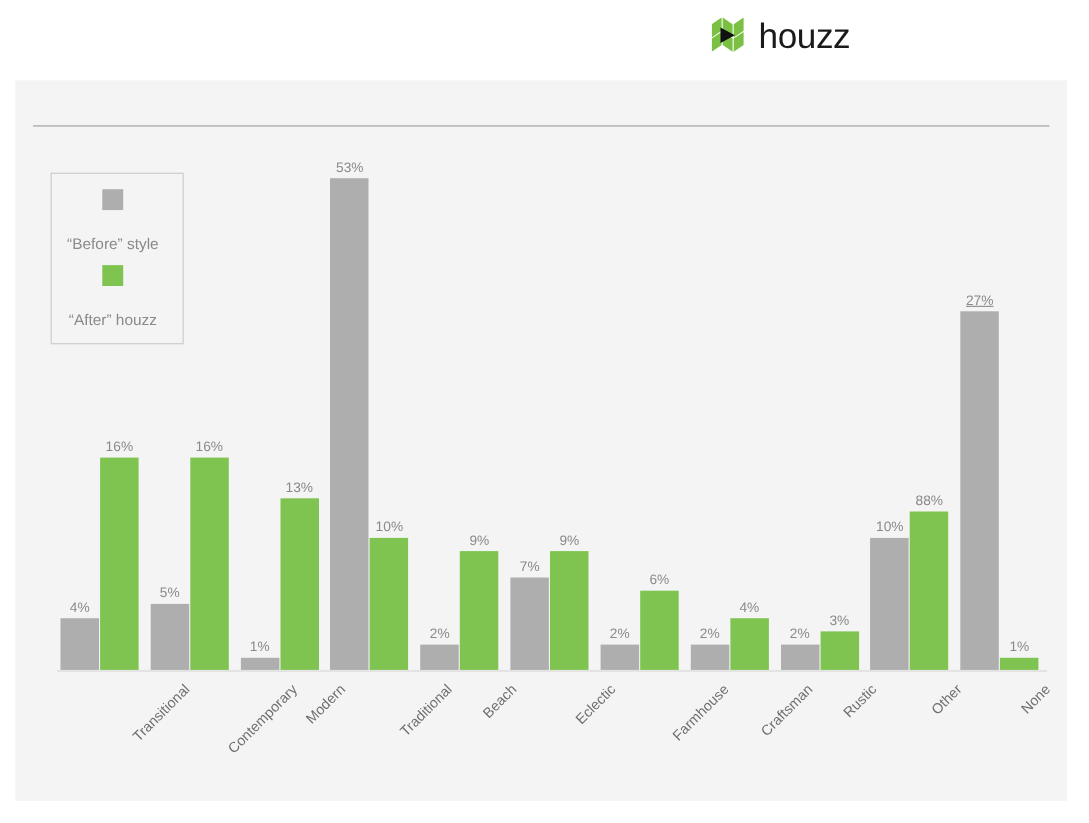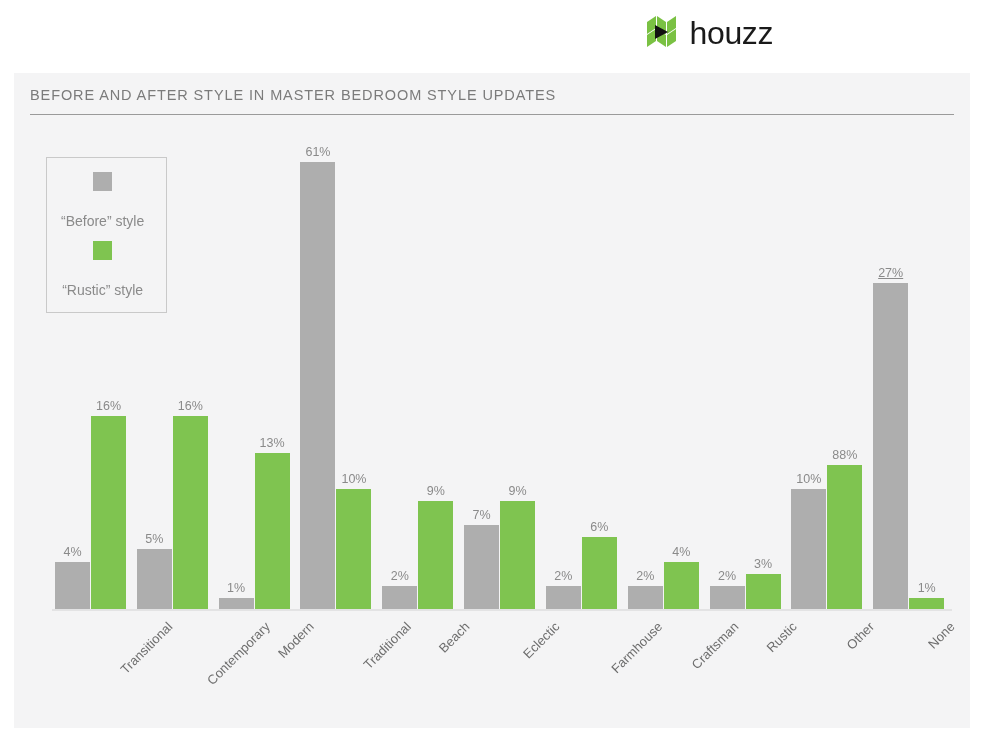--- a/index.html
+++ b/index.html
@@ -180,31 +180,30 @@
       <polygon points="20,6 29,0 29,12 20,18" fill="#7ac143"></polygon>
       <polygon points="20,19 29,13 29,25 20,31" fill="#7ac143"></polygon>
       <polygon points="8,9 8,23 21,16" fill="#111111"></polygon>
     </svg>
     <span id="logo-word">houzz</span>
   </div>
 </div>
 
 <div id="chart-panel">
 
-  <div id="chart-title">BEFORE AND AFTER STYLE IN MASTER BEDROOM STYLE UPDATES</div>
   <div id="title-rule"></div>
 
   <div id="legend">
     <div class="legend-item">
       <span class="legend-swatch" style="background:#aeaeae"></span>
       <span class="legend-label">“Before” style</span>
     </div>
     <div class="legend-item">
       <span class="legend-swatch" style="background:#7fc450"></span>
-      <span class="legend-label">“Rustic” style</span>
+      <span class="legend-label">“After” houzz</span>
     </div>
   </div>
 
   <div id="plot">
       <div class="group" style="left: 3px;">
         <div class="bar-wrap before">
           <div class="bar before" style="height: 48.4324px; background: rgb(174, 174, 174);"></div>
           <div class="bar-value" style="bottom: 51.4324px;">4%</div>
         </div>
         <div class="bar-wrap after">
@@ -228,21 +227,21 @@
           <div class="bar-value" style="bottom: 15.1081px;">1%</div>
         </div>
         <div class="bar-wrap after">
           <div class="bar after" style="height: 157.405px; background: rgb(127, 196, 80);"></div>
           <div class="bar-value" style="bottom: 160.405px;">13%</div>
         </div>
       </div>
       <div class="group" style="left: 248.455px;">
         <div class="bar-wrap before">
           <div class="bar before" style="height: 448px; background: rgb(174, 174, 174);"></div>
-          <div class="bar-value" style="bottom: 451px;">61%</div>
+          <div class="bar-value" style="bottom: 451px;">53%</div>
         </div>
         <div class="bar-wrap after">
           <div class="bar after" style="height: 121.081px; background: rgb(127, 196, 80);"></div>
           <div class="bar-value" style="bottom: 124.081px;">10%</div>
         </div>
       </div>
       <div class="group" style="left: 330.273px;">
         <div class="bar-wrap before">
           <div class="bar before" style="height: 24.2162px; background: rgb(174, 174, 174);"></div>
           <div class="bar-value" style="bottom: 27.2162px;">2%</div>

